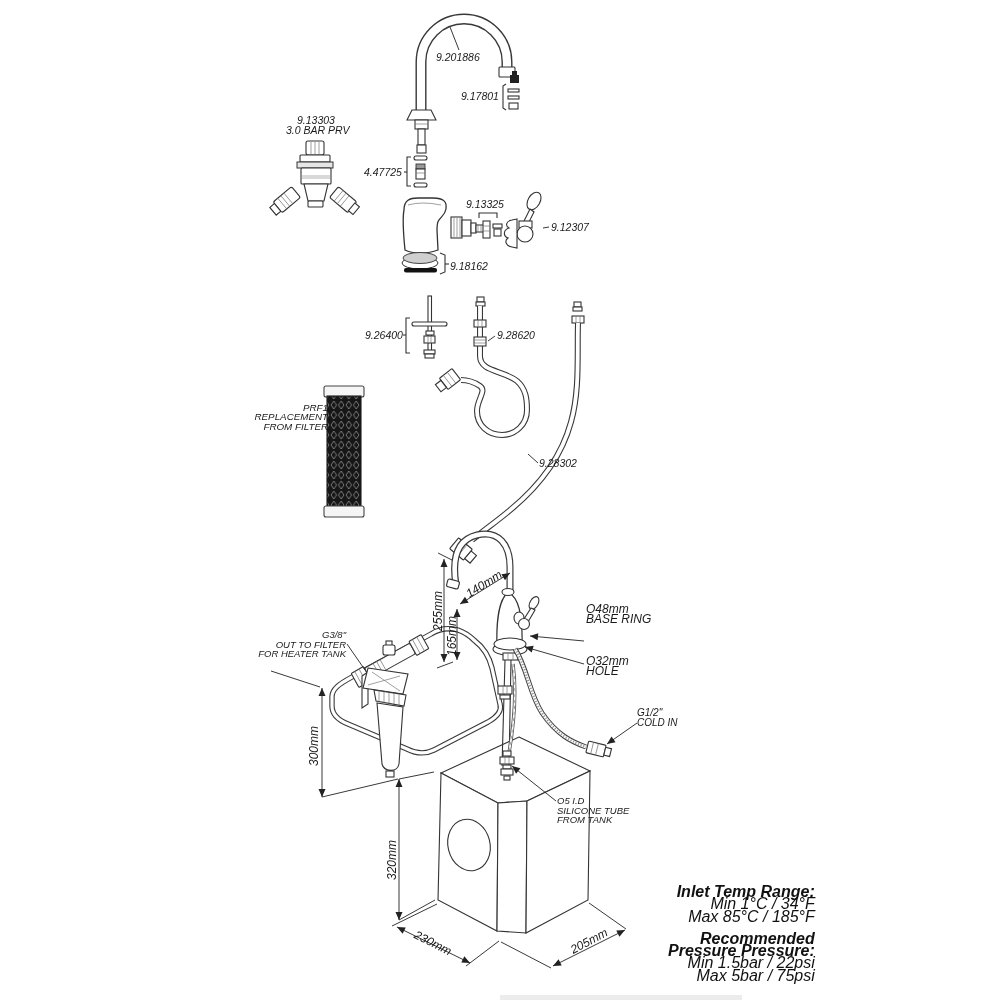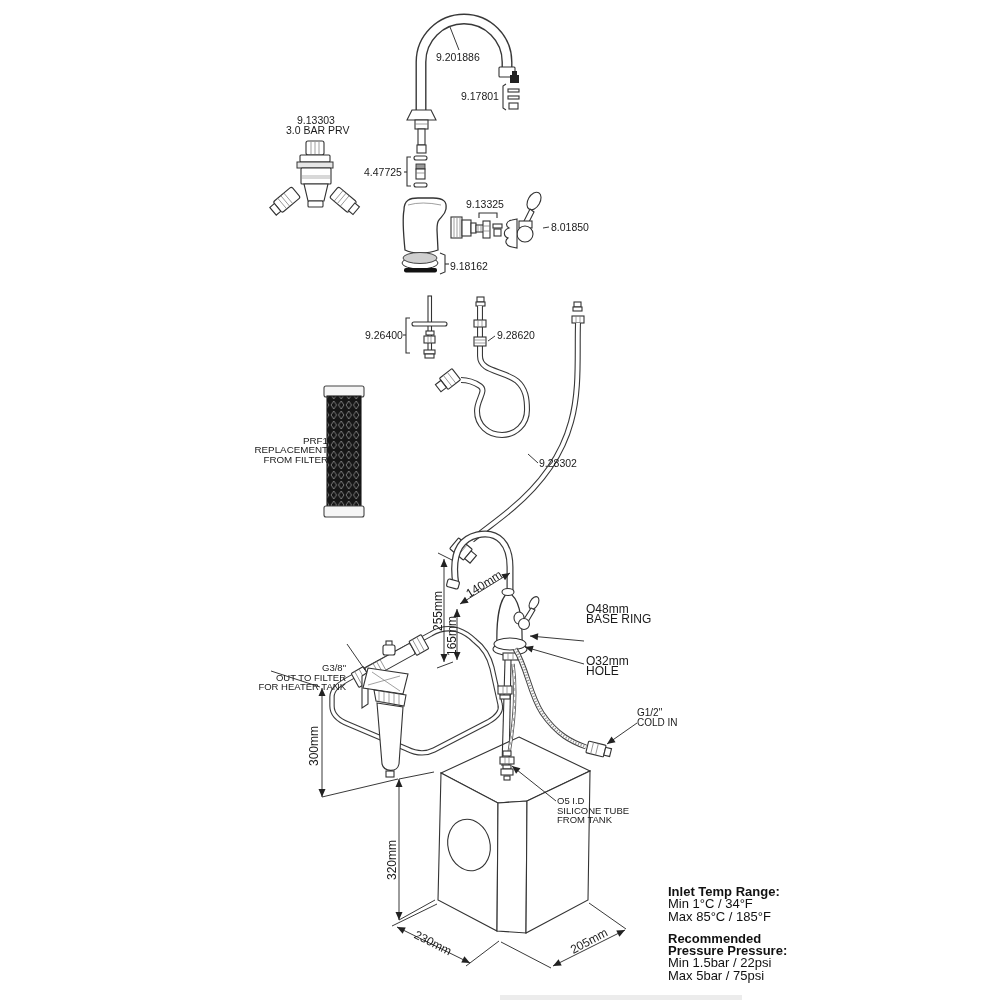--- a/index.html
+++ b/index.html
@@ -1,25 +1,25 @@
 <!DOCTYPE html>
 <html><head>
 <meta charset="utf-8">
 <style>
   html,body{margin:0;padding:0;}
   body{width:1000px;height:1000px;background:#fff;position:relative;overflow:hidden;
        font-family:"Liberation Sans",sans-serif;}
-  #stage{position:absolute;left:0;top:0;width:1000px;height:816px;}
+  #stage{position:absolute;left:0;top:0;width:1000px;height:816px;font-style:italic;}
   svg{position:absolute;left:0;top:0;}
   .lbl{position:absolute;font-size:10.5px;color:#1a1a1a;white-space:nowrap;letter-spacing:0;}
   .lbl-s{font-size:9.5px;line-height:9.5px;}
-  .ralign{text-align:right;margin-top:33px;}
+  .ralign{text-align:right;}
   .dimlbl{position:absolute;font-size:12px;color:#1a1a1a;white-space:nowrap;
           transform:translate(-50%,-50%) rotate(var(--r,0deg));}
-  .specs{position:absolute;left:668px;top:886px;font-size:13px;color:#111;line-height:12.3px;}
+  .specs{position:absolute;left:668px;top:886px;font-size:16px;color:#111;line-height:12.3px;text-align:right;}
   .specs .b{font-weight:bold;}
   .specs .gap{height:10px;}
   
   .ln{stroke:#333;stroke-width:1.1;fill:none;}
   .fw{fill:#fff;stroke:#333;stroke-width:1.1;}
   .thin{stroke:#777;stroke-width:0.7;fill:none;}
   .dim{stroke:#222;stroke-width:0.9;fill:none;}
   .tubeO{fill:none;stroke:#383838;stroke-width:11;}
   .tubeI{fill:none;stroke:#fff;stroke-width:8.2;}
   .hoseO{fill:none;stroke:#383838;stroke-width:6;}
@@ -346,21 +346,21 @@
 
   <rect x="500" y="995" width="242" height="5" fill="#ececec"></rect>
 </svg>
 
 <div class="lbl" style="left:436px;top:51px">9.201886</div>
 <div class="lbl" style="left:461px;top:90px">9.17801</div>
 <div class="lbl" style="left:297px;top:114px">9.13303</div>
 <div class="lbl" style="left:286px;top:124px">3.0 BAR PRV</div>
 <div class="lbl" style="left:364px;top:166px">4.47725</div>
 <div class="lbl" style="left:466px;top:198px">9.13325</div>
-<div class="lbl" style="left:551px;top:221px">8.01850</div>
+<div class="lbl" style="left:551px;top:221px">9.12307</div>
 <div class="lbl" style="left:450px;top:260px">9.18162</div>
 <div class="lbl" style="left:365px;top:329px">9.26400</div>
 <div class="lbl" style="left:497px;top:329px">9.28620</div>
 <div class="lbl" style="left:539px;top:457px">9.28302</div>
 
 <div class="lbl ralign" style="left:240px;top:403px;width:88px;font-size:9.8px;line-height:9.3px">
   <div>PRF1</div>
   <div>REPLACEMENT</div>
   <div>FROM FILTER</div>
 </div>

